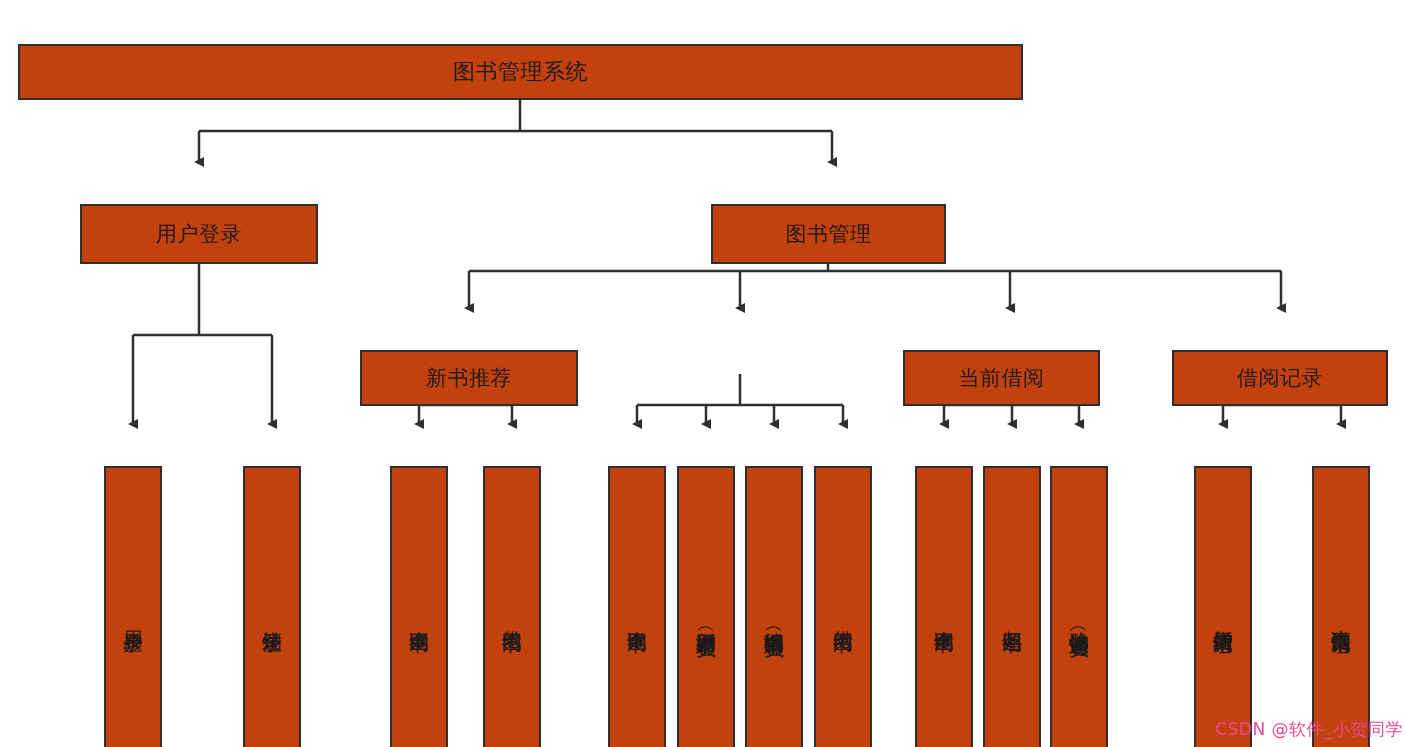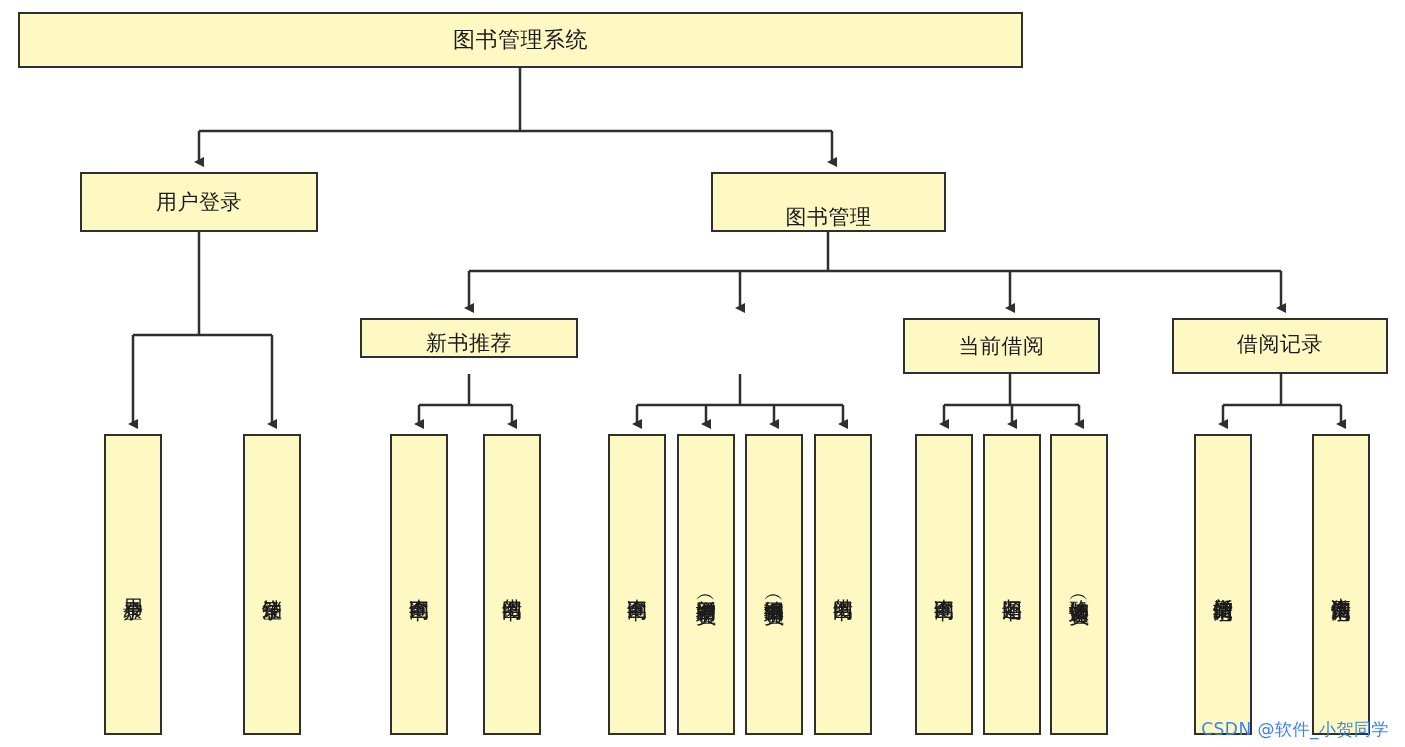--- a/index.html
+++ b/index.html
@@ -22,26 +22,27 @@
     position: absolute;
     left: 0;
     top: 0;
     width: 1405px;
     height: 747px;
     pointer-events: none;
   }
   .node {
     position: absolute;
     box-sizing: border-box;
-    background: #fef9c3;
+    background: #c2410c;
     border: 2.5px solid #2f2f2f;
     display: flex;
     align-items: center;
     justify-content: center;
     color: #1b1b1b;
+    margin-top: 32px;
   }
   .node .label {
     font-size: 21px;
     line-height: 1.25;
     letter-spacing: 0.5px;
     white-space: nowrap;
   }
   .node.root .label { font-size: 22px; }
   .node.leaf {
     align-items: flex-start;
@@ -59,24 +60,24 @@
     display: flex;
     align-items: center;
     justify-content: center;
   }
   .node.leaf.tall .label {
     align-items: flex-start;
     padding-top: 4px;
   }
   .watermark {
     position: absolute;
-    right: 16px;
+    right: 2px;
     bottom: 6px;
     font-size: 17px;
-    color: #3b82f6;
+    color: #ec4899;
     letter-spacing: 0.5px;
     white-space: nowrap;
   }
 </style>
 </head>
 <body>
 
 <div id="canvas">
 
   <svg class="edges" viewBox="0 0 1405 747">
@@ -129,31 +130,31 @@
     </g>
   </svg>
 
   <div class="node root" style="left:18px; top:12px; width:1005px; height:56px;">
     <span class="label">图书管理系统</span>
   </div>
 
   <div class="node" style="left:80px; top:172px; width:238px; height:60px;">
     <span class="label">用户登录</span>
   </div>
-  <div class="node" style="left:711px; top:172px; width:235px; height:60px;align-items:flex-end;">
+  <div class="node" style="left:711px; top:172px; width:235px; height:60px;">
     <span class="label">图书管理</span>
   </div>
 
-  <div class="node" style="left:360px; top:318px; width:218px; height:40px;align-items:flex-end;">
+  <div class="node" style="left:360px; top:318px; width:218px; height:56px;">
     <span class="label">新书推荐</span>
   </div>
   <div class="node" style="left:903px; top:318px; width:197px; height:56px;">
     <span class="label">当前借阅</span>
   </div>
-  <div class="node" style="left:1172px; top:318px; width:216px; height:56px;font-family:Liberation Mono, monospace;">
+  <div class="node" style="left:1172px; top:318px; width:216px; height:56px;">
     <span class="label">借阅记录</span>
   </div>
 
   <div class="node leaf" style="left:104px; top:434px; width:58px; height:301px;">
     <span class="label">用户登录</span>
   </div>
   <div class="node leaf" style="left:243px; top:434px; width:58px; height:301px;">
     <span class="label">注销登录</span>
   </div>
 

